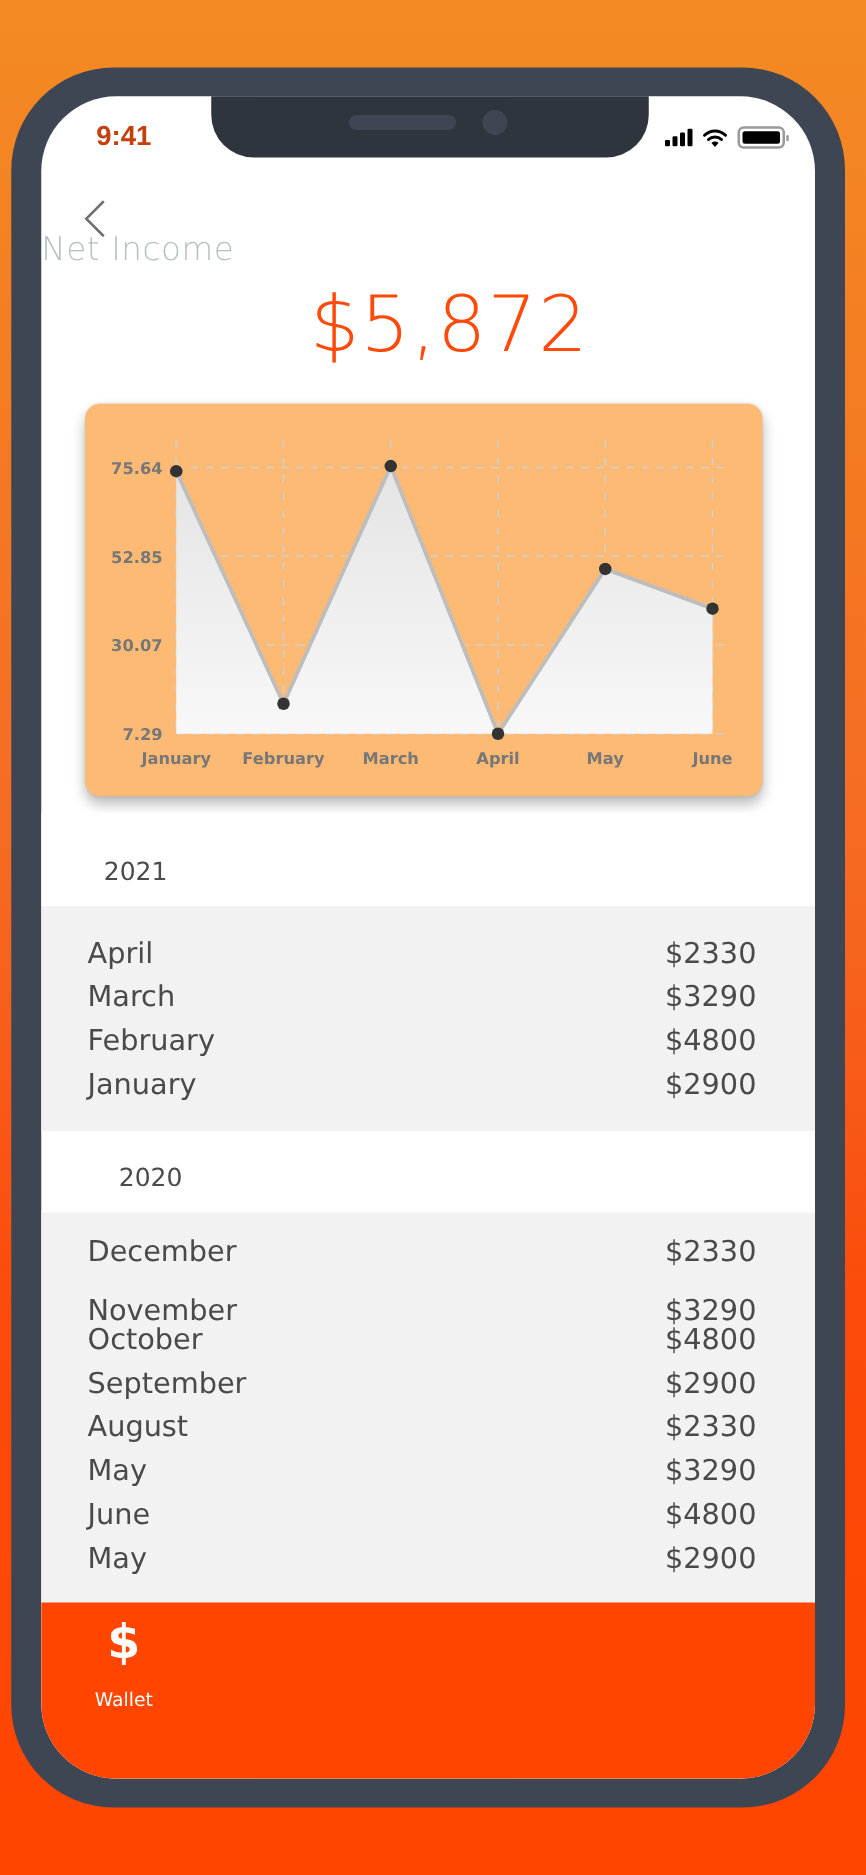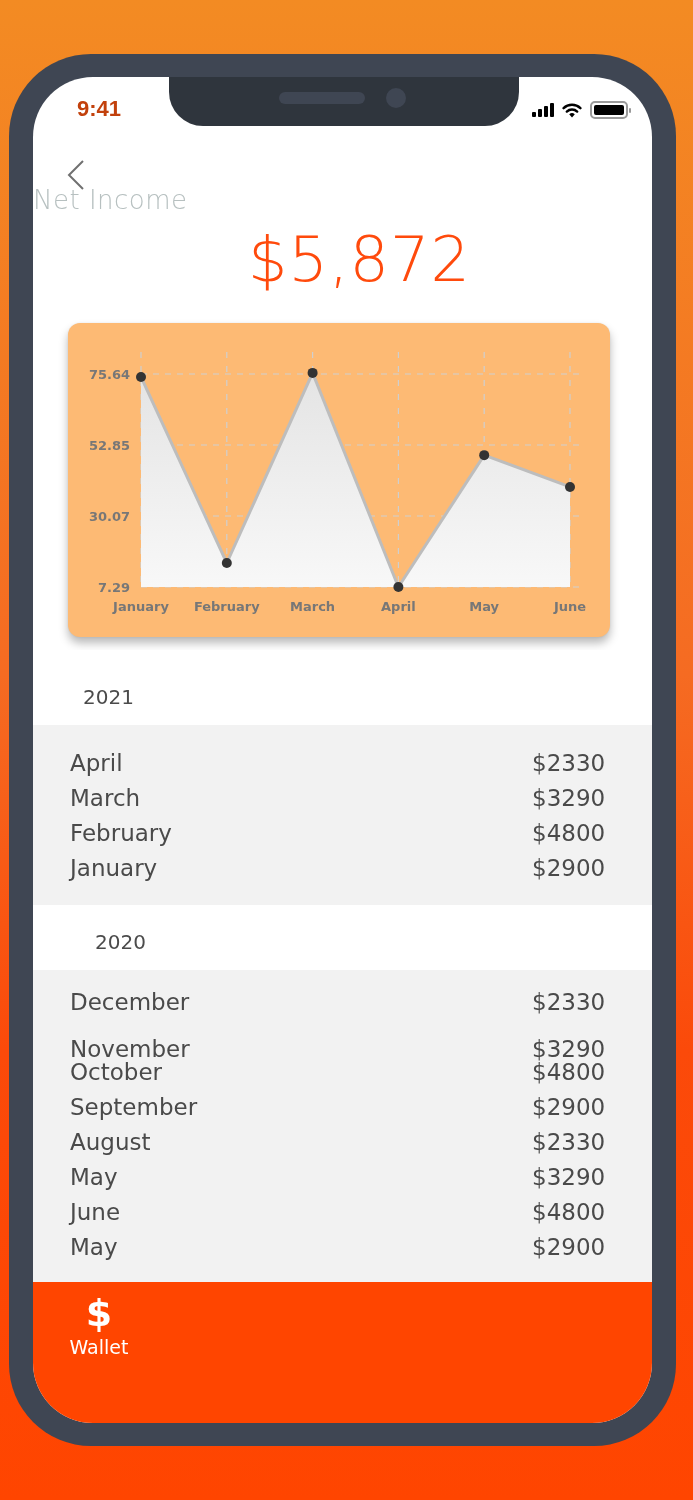--- a/index.html
+++ b/index.html
@@ -76,21 +76,21 @@
       font-size: 23px; color: #4a4a4a; cursor: pointer;
     }
     .month-row .amt { width: 78px; text-align: left; }
     .tabbar {
       position: absolute; left: 0; top: 1205px; width: 619px; height: 141px; background: #ff4500;
     }
     .tab {
       position: absolute; top: 10px; width: 120px; text-align: center; cursor: pointer;
     }
     .tab svg { display: block; margin: 0 auto; }
-    .tab-label { font-size: 19px; color: #fff; margin-top: 4px; }
+    .tab-label { font-size: 15px; color: #fff; margin-top: 19px; }
     .tab.inactive .tab-label { color: #ff9e7c; }
   </style>
 </head>
 <body>
 
 <div class="phone">
   <div class="screen">
 
     <div class="notch">
       <div class="speaker"></div>

